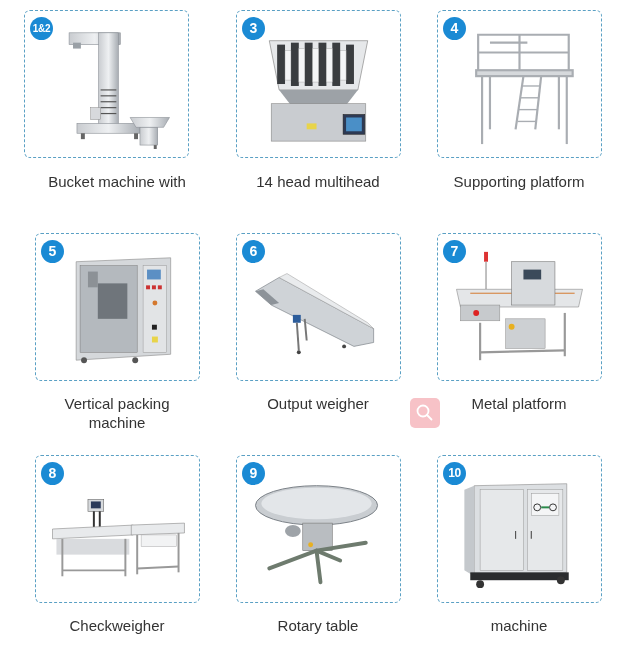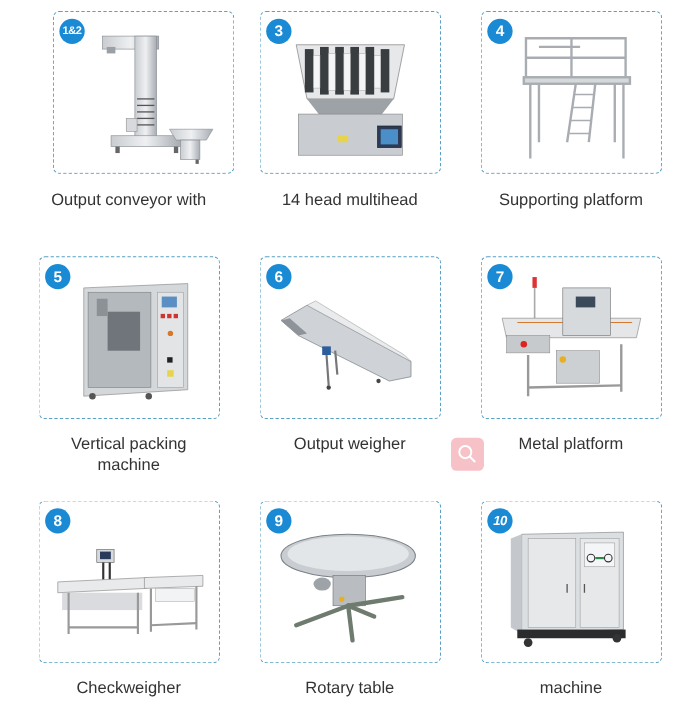--- a/index.html
+++ b/index.html
@@ -51,21 +51,21 @@
     width: 30px; height: 30px;
     border-radius: 5px;
     background: #f7c2c7;
     display: flex; align-items: center; justify-content: center;
     cursor: pointer;
   }
 </style>
 </head>
 <body>
 
-<div class="card" style="left:48px; top:10px;text-decoration:underline;">
+<div class="card" style="left:24px; top:10px;text-decoration:underline;">
   <div class="badge small">1&amp;2</div>
   <div class="art">
     <svg viewBox="0 0 140 130">
       <defs>
           <linearGradient id="steel" x1="0" x2="1">
             <stop offset="0" stop-color="#c9ccd0"></stop>
             <stop offset="0.5" stop-color="#eef0f2"></stop>
             <stop offset="1" stop-color="#a8adb3"></stop>
           </linearGradient>
         </defs>
@@ -83,21 +83,21 @@
       <rect x="40" y="104" width="64" height="10" fill="url(#steel)" stroke="#8a8f95" stroke-width="0.6"></rect>
       <polygon points="94,98 134,98 128,108 100,108" fill="url(#steel)" stroke="#8a8f95" stroke-width="0.6"></polygon>
       <rect x="104" y="108" width="18" height="18" fill="url(#steel)" stroke="#8a8f95" stroke-width="0.6"></rect>
       <rect x="44" y="114" width="4" height="6" fill="#666"></rect>
         <rect x="98" y="114" width="4" height="6" fill="#666"></rect>
         <rect x="118" y="126" width="3" height="4" fill="#666"></rect>
     </svg>
   </div>
 </div>
 <div class="caption" style="left:17px; top:172px;">
-  <div>Output conveyor with</div>
+  <div>Bucket machine with</div>
 </div>
 
 <div class="card" style="left:236px; top:10px;">
   <div class="badge">3</div>
   <div class="art">
     <svg viewBox="0 0 140 130">
       <polygon points="20,20 120,20 110,70 30,70" fill="#e6e8ea" stroke="#777" stroke-width="0.6"></polygon>
       <g fill="#3a3d40">
           <rect x="28" y="24" width="8" height="40"></rect>
           <rect x="42" y="22" width="8" height="44"></rect>
@@ -280,21 +280,21 @@
           <line x1="68" y1="86" x2="92" y2="96"></line>
         </g>
     </svg>
   </div>
 </div>
 <div class="caption" style="left:218px; top:616px;text-align:center;">
   <div>Rotary table</div>
   <div></div>
 </div>
 
-<div class="card" style="left:437px; top:455px;font-style:italic;">
+<div class="card" style="left:437px; top:455px;">
   <div class="badge mid">10</div>
   <div class="art">
     <svg viewBox="0 0 140 130">
       <polygon points="24,20 118,18 118,108 24,112" fill="#dcdfe2" stroke="#888" stroke-width="0.6"></polygon>
       <polygon points="14,24 24,20 24,112 14,106" fill="#c4c8cc"></polygon>
       <rect x="30" y="24" width="44" height="82" fill="#e6e8ea" stroke="#999" stroke-width="0.5"></rect>
       <rect x="78" y="24" width="36" height="82" fill="#e6e8ea" stroke="#999" stroke-width="0.5"></rect>
       <rect x="82" y="28" width="28" height="22" fill="#f4f5f6" stroke="#999" stroke-width="0.5"></rect>
       <circle cx="88" cy="42" r="3.5" fill="none" stroke="#333" stroke-width="1"></circle>
         <circle cx="104" cy="42" r="3.5" fill="none" stroke="#333" stroke-width="1"></circle>

